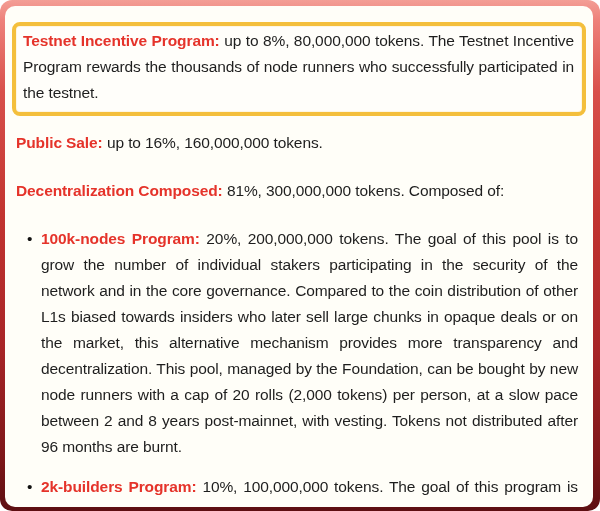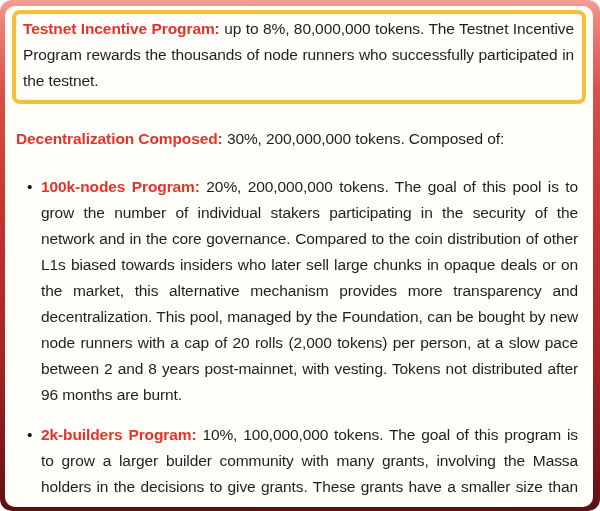--- a/index.html
+++ b/index.html
@@ -16,21 +16,21 @@
       #f39e96 0%, #ee817a 4%, #d8504a 18%, #c23430 42%,
       #a82527 68%, #7d1719 90%, #5d0f12 100%);
     padding: 6px 7px 4px 5px;
   }
   .card {
     width: 100%;
     height: 100%;
     box-sizing: border-box;
     background: #fffef8;
     border-radius: 10px;
-    padding: 4px 6px 0 5px;
+    padding: 16px 6px 0 5px;
     overflow: hidden;
     font-family: "Liberation Sans", sans-serif;
     font-size: 15.5px;
     line-height: 26px;
     letter-spacing: -0.1px;
     color: #1e1e1e;
     text-align: justify;
   }
   .callout {
     border: 4px solid #f4bf3c;
@@ -72,22 +72,23 @@
 
 <div class="frame">
   <div class="card">
 
     <div class="callout">
       <p><span class="heading">Testnet Incentive Program:</span><span> up to 8%, 80,000,000 tokens. The Testnet Incentive Program rewards the thousands of node runners who successfully participated in the testnet.</span></p>
     </div>
 
     <div class="content">
 
+      <p class="p-public-sale"><span class="heading">Public Sale:</span><span> up to 16%, 160,000,000 tokens.</span></p>
 
-      <p class="p-decentralization"><span class="heading">Decentralization Composed:</span><span> 30%, 200,000,000 tokens. Composed of:</span></p>
+      <p class="p-decentralization"><span class="heading">Decentralization Composed:</span><span> 81%, 300,000,000 tokens. Composed of:</span></p>
 
       <ul class="program-list">
         <li><span class="bullet-dot">•</span><span class="heading">100k-nodes Program:</span><span> 20%, 200,000,000 tokens. The goal of this pool is to grow the number of individual stakers participating in the security of the network and in the core governance. Compared to the coin distribution of other L1s biased towards insiders who later sell large chunks in opaque deals or on the market, this alternative mechanism provides more transparency and decentralization. This pool, managed by the Foundation, can be bought by new node runners with a cap of 20 rolls (2,000 tokens) per person, at a slow pace between 2 and 8 years post-mainnet, with vesting. Tokens not distributed after 96 months are burnt.</span></li>
 
         <li><span class="bullet-dot">•</span><span class="heading">2k-builders Program:</span><span> 10%, 100,000,000 tokens. The goal of this program is to grow a larger builder community with many grants, involving the Massa holders in the decisions to give grants. These grants have a smaller size than with the main grant program: they are capped at 50k tokens per project. Tokens not distributed after 96 months are burnt.</span></li>
       </ul>
 
     </div>
   </div>
 </div>

